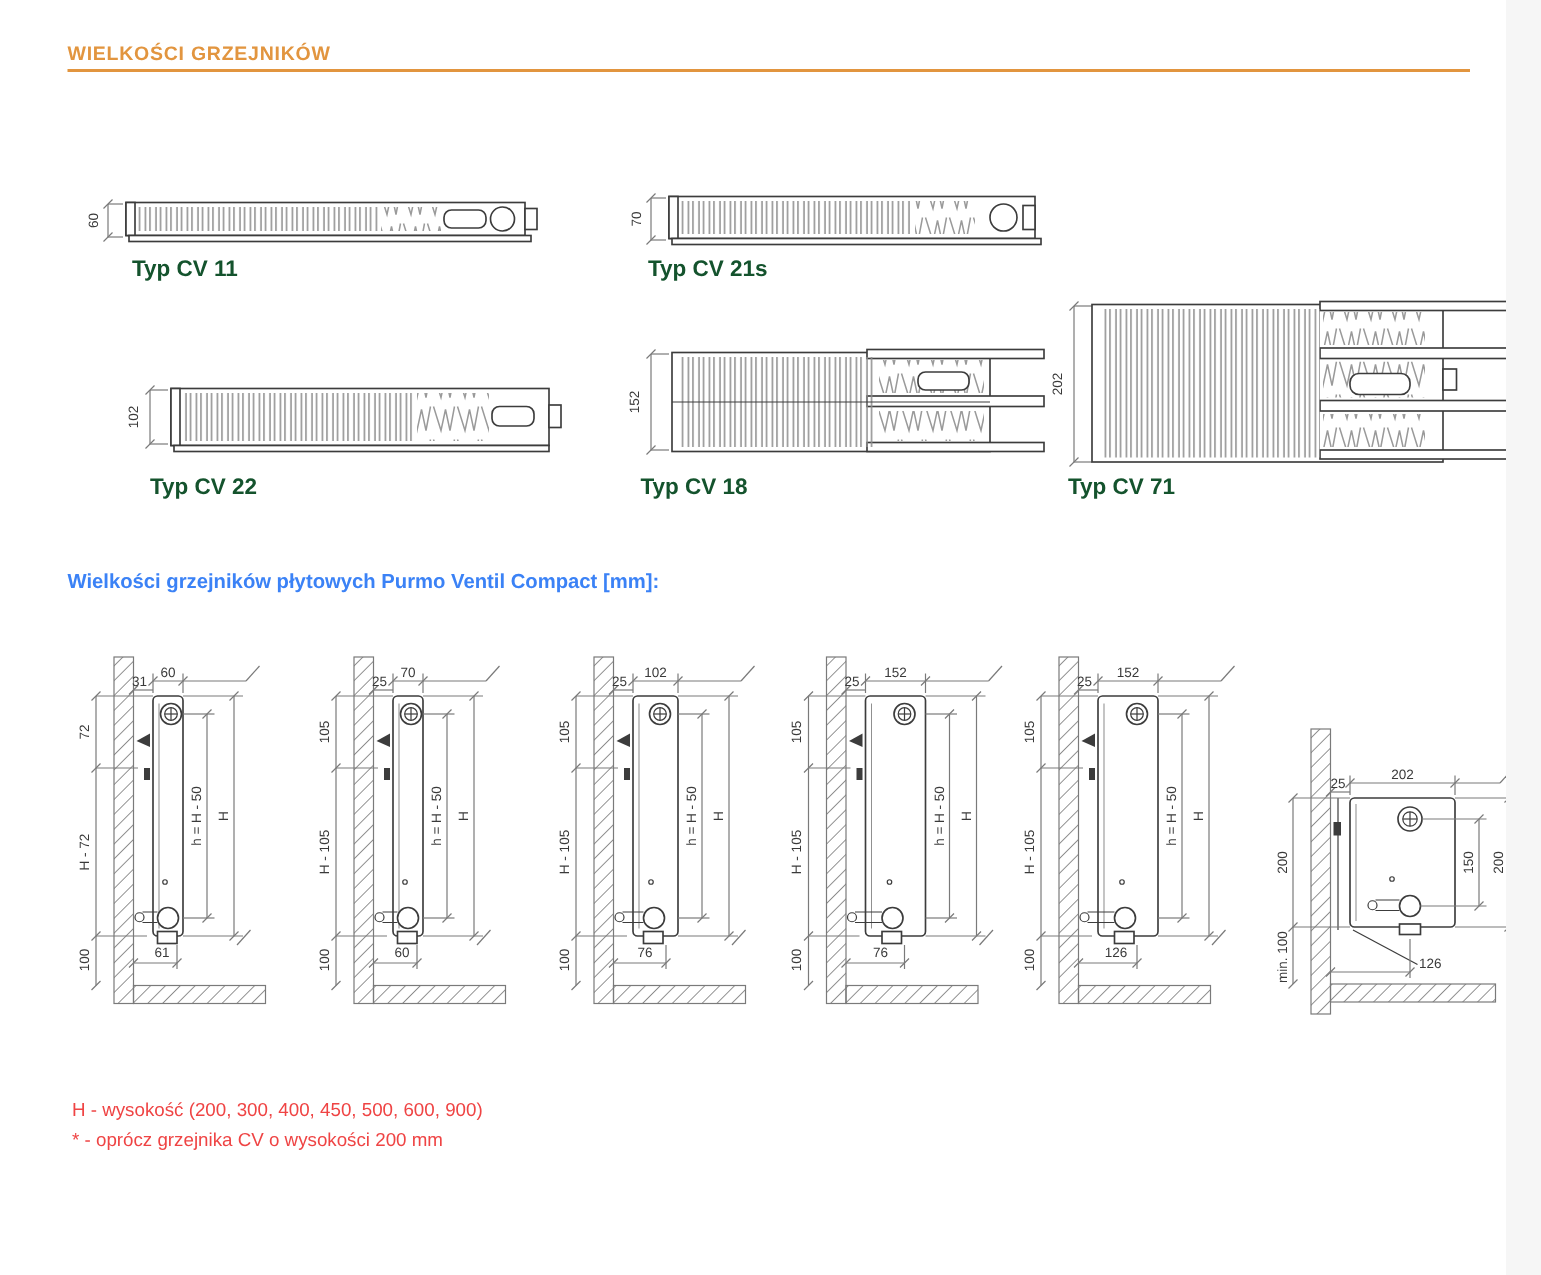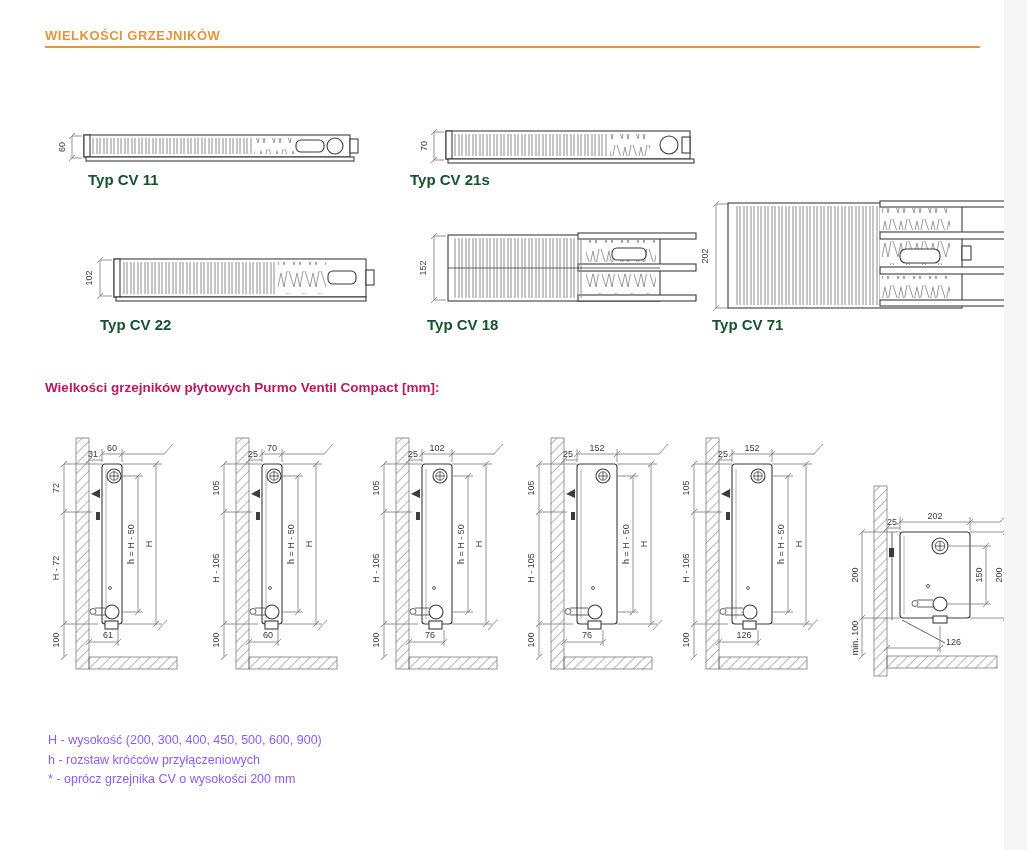--- a/index.html
+++ b/index.html
@@ -4,23 +4,23 @@
 <style>
   html,body{margin:0;padding:0;background:#f6f6f6;}
   #page{position:relative;width:1004px;height:850px;background:#fff;overflow:hidden;
         font-family:"Liberation Sans",sans-serif;}
   .abs{position:absolute;}
   .title{position:absolute;left:45px;top:28px;font-size:13px;font-weight:bold;
          letter-spacing:.5px;color:#E2953F;}
   .titleline{position:absolute;left:45px;top:46px;width:935px;height:0;
              border-top:2px solid #E2953F;}
   .typ{position:absolute;font-size:15px;font-weight:bold;color:#14532d;}
-  .h2{position:absolute;font-size:13.5px;font-weight:bold;color:#be185d;}
+  .h2{position:absolute;font-size:13.5px;font-weight:bold;color:#3b82f6;}
   .fnotes{position:absolute;left:48px;top:731px;}
-  .fnote{font-size:12.5px;color:#8b5cf6;line-height:19.5px;}
+  .fnote{font-size:12.5px;color:#ef4444;line-height:19.5px;}
   svg{overflow:visible;}
   svg text{font-family:"Liberation Sans",sans-serif;font-size:9px;fill:#3A3A3A;}
   .dl{stroke:#7A7A7A;stroke-width:.8;fill:none;}
   .ol{stroke:#3C3C3C;stroke-width:1.1;fill:#fff;}
   .ol2{stroke:#3C3C3C;stroke-width:.8;fill:none;}
   .olthin{stroke:#909090;stroke-width:.7;fill:none;}
   .hf{fill:url(#hatch);stroke:#7A7A7A;stroke-width:.8;}
 </style>
 </head>
 <body>
@@ -198,21 +198,21 @@
     <path d="M23,15 l6,-6 M23,43 l6,-6" class="dl"></path>
     <text transform="rotate(-90 19 26)" x="19" y="26" text-anchor="middle">70</text>
     <rect x="38" y="11" width="244" height="28" class="ol"></rect>
     <rect x="38" y="11" width="6" height="28" class="ol"></rect>
     <rect x="46" y="14" width="154" height="22" fill="url(#fins)"></rect>
     <rect x="202" y="14" width="40" height="22" fill="url(#zig)"></rect>
     <circle cx="261" cy="25" r="9" class="ol"></circle>
     <rect x="274" y="17" width="8" height="16" class="ol"></rect>
     <rect x="40" y="39" width="246" height="4" class="ol"></rect>
   </svg>
-  <div class="typ" style="left:410px;top:171px;">Typ CV 21s</div>
+  <div class="typ" style="left:432px;top:171px;">Typ CV 21s</div>
 
   <svg class="abs" style="left:80px;top:246px;" width="300" height="66" viewBox="0 0 300 66">
     <line x1="20" y1="14" x2="20" y2="50" class="dl"></line>
     <line x1="20" y1="14" x2="32" y2="14" class="dl"></line>
       <line x1="20" y1="50" x2="32" y2="50" class="dl"></line>
     <path d="M17,17 l6,-6 M17,53 l6,-6" class="dl"></path>
     <text transform="rotate(-90 12 32)" x="12" y="32" text-anchor="middle">102</text>
     <rect x="34" y="13" width="252" height="38" class="ol"></rect>
     <rect x="34" y="13" width="6" height="38" class="ol"></rect>
     <rect x="42" y="16" width="154" height="32" fill="url(#fins)"></rect>
@@ -371,17 +371,16 @@
     <text transform="rotate(-90 10 107)" x="10" y="107" text-anchor="middle">200</text>
     <text transform="rotate(-90 10 170)" x="10" y="170" text-anchor="middle">min. 100</text>
     <text transform="rotate(-90 134 107)" x="134" y="107" text-anchor="middle">150</text>
     <text transform="rotate(-90 154 107)" x="154" y="107" text-anchor="middle">200</text>
     <text x="98" y="177" text-anchor="start">126</text>
   </svg>
 
   
   <div class="fnotes">
     <div class="fnote">H - wysokość (200, 300, 400, 450, 500, 600, 900)</div>
-    <div class="fnote">h - rozstaw króćców przyłączeniowych</div>
     <div class="fnote">* - oprócz grzejnika CV o wysokości 200 mm</div>
   </div>
 
 </div>
 
 </body></html>

